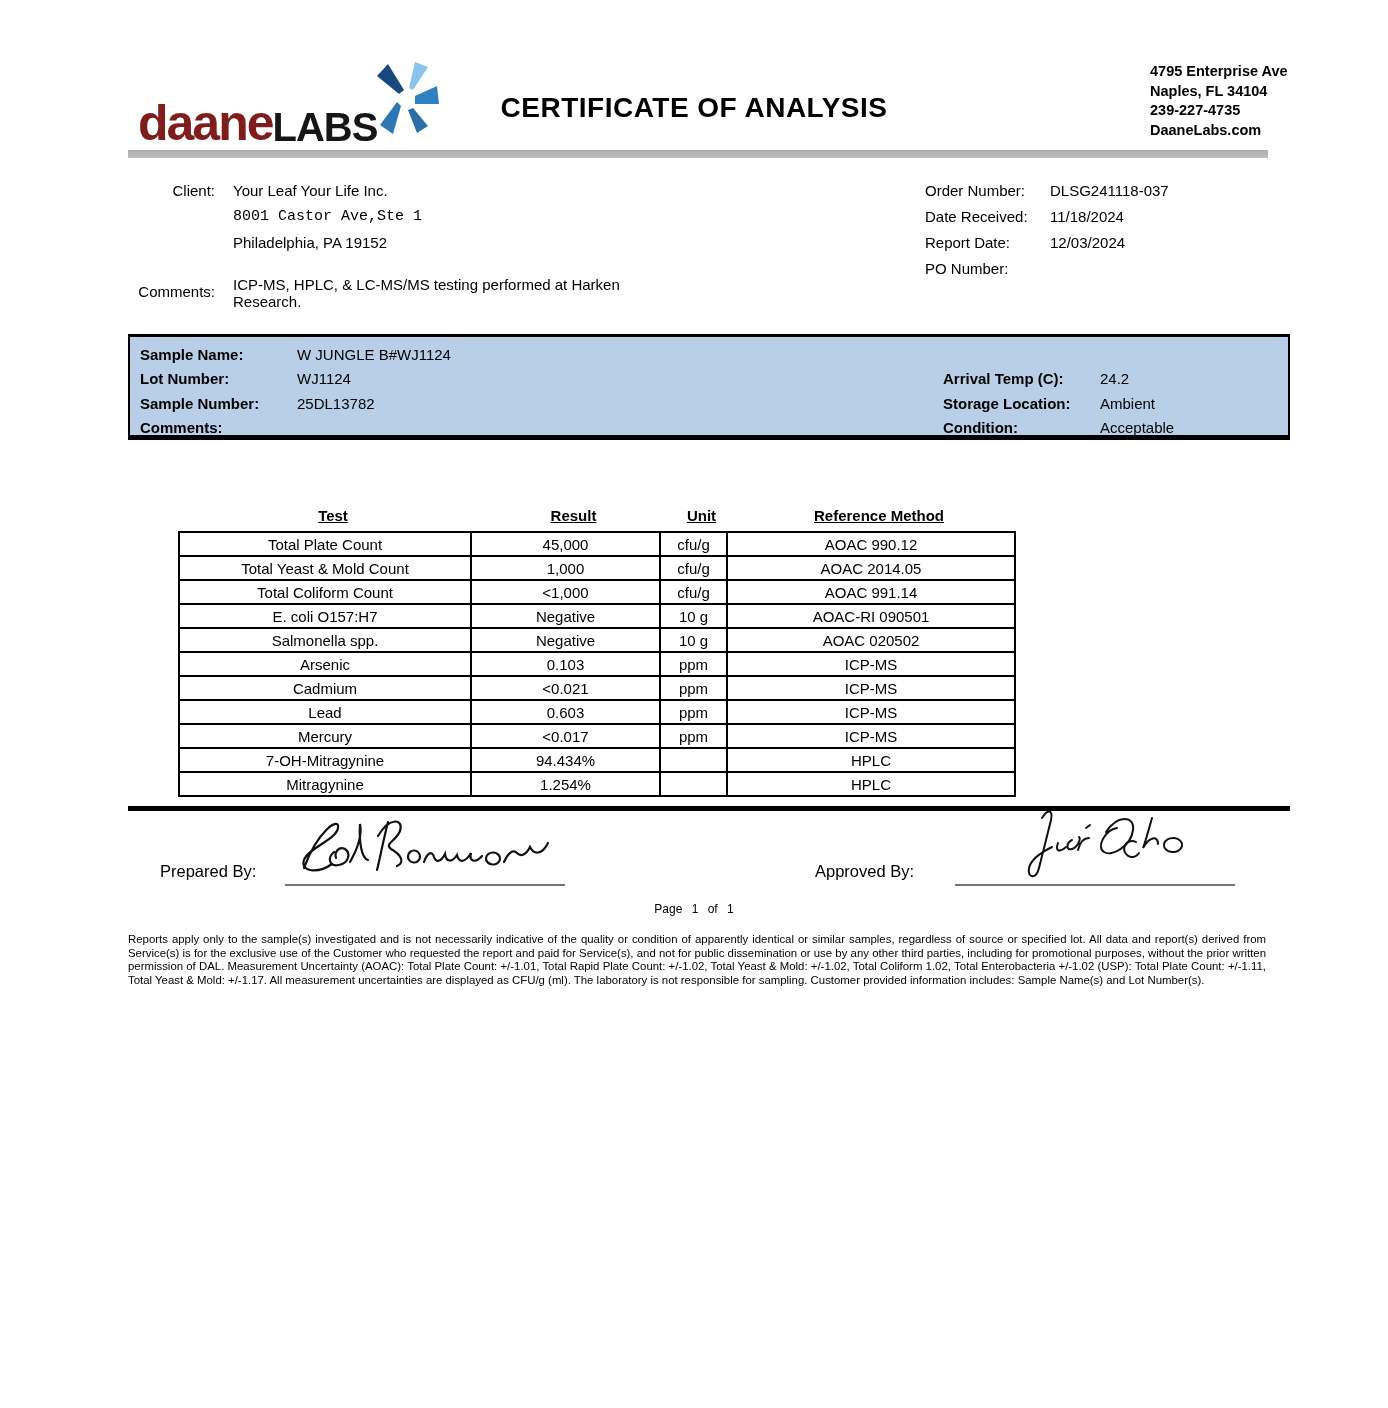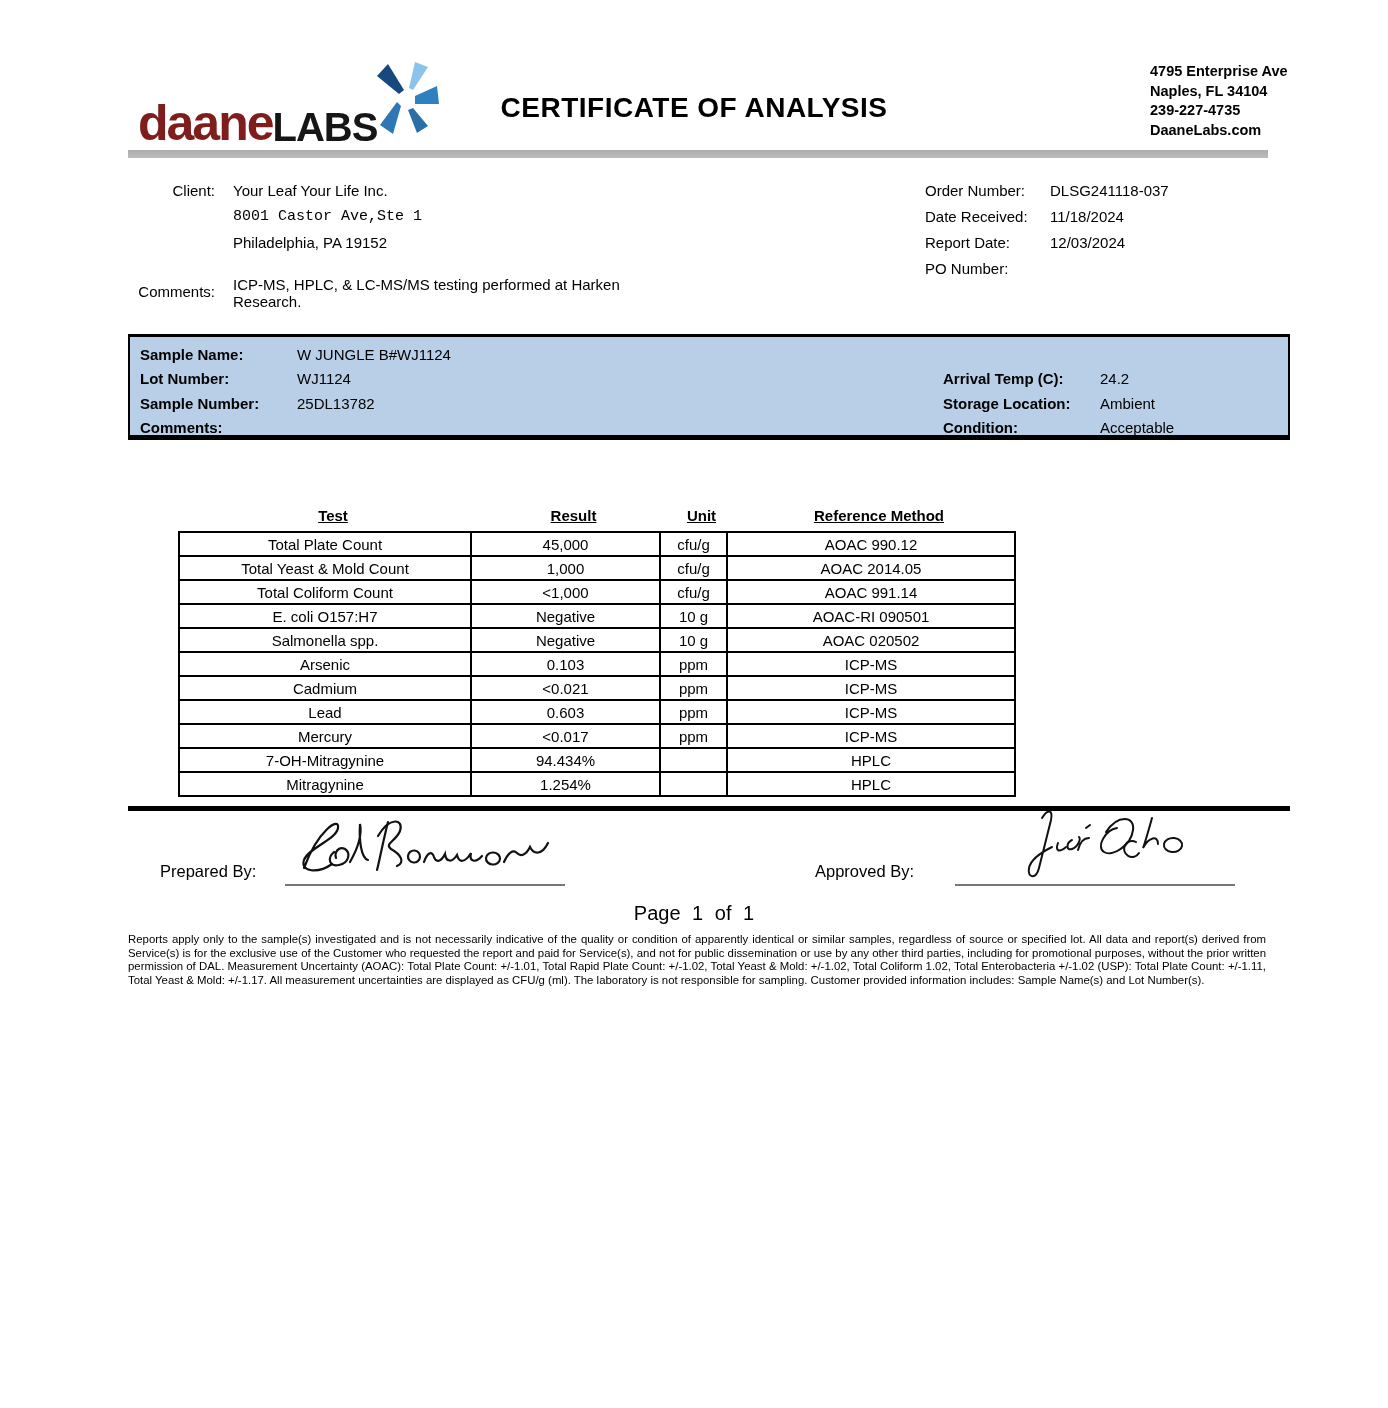--- a/index.html
+++ b/index.html
@@ -45,21 +45,21 @@
   .results-head div { font-size:15px; font-weight:bold; text-decoration:underline; text-align:center; }
   .rh-test { width:292px; } .rh-result { width:189px; } .rh-unit { width:67px; } .rh-method { width:288px; }
   table.results { position:absolute; left:178px; top:531px; width:836px;
     border-collapse:collapse; table-layout:fixed; }
   table.results td { border:2px solid #000; height:24px; font-size:15px; text-align:center; padding:0; }
   
   .divider { position:absolute; left:128px; top:806px; width:1162px; height:5px; background:#000; }
   .sig-label { position:absolute; font-size:16.5px; }
   .sig-line { position:absolute; height:2px; background:#777; }
   .sig-svg { position:absolute; }
-  .page-num { position:absolute; left:50%; top:902px; transform:translateX(-50%); font-size:20px; word-spacing:6px; }
+  .page-num { position:absolute; left:50%; top:902px; transform:translateX(-50%); font-size:12px; word-spacing:6px; }
   .disclaimer { position:absolute; left:128px; top:933px; width:1138px;
     font-size:11.4px; line-height:13.6px; text-align:justify; }
 </style>
 </head>
 <body>
 
 <div class="page">
 
   <div class="logo">
     <span class="logo-daane">daane</span>

